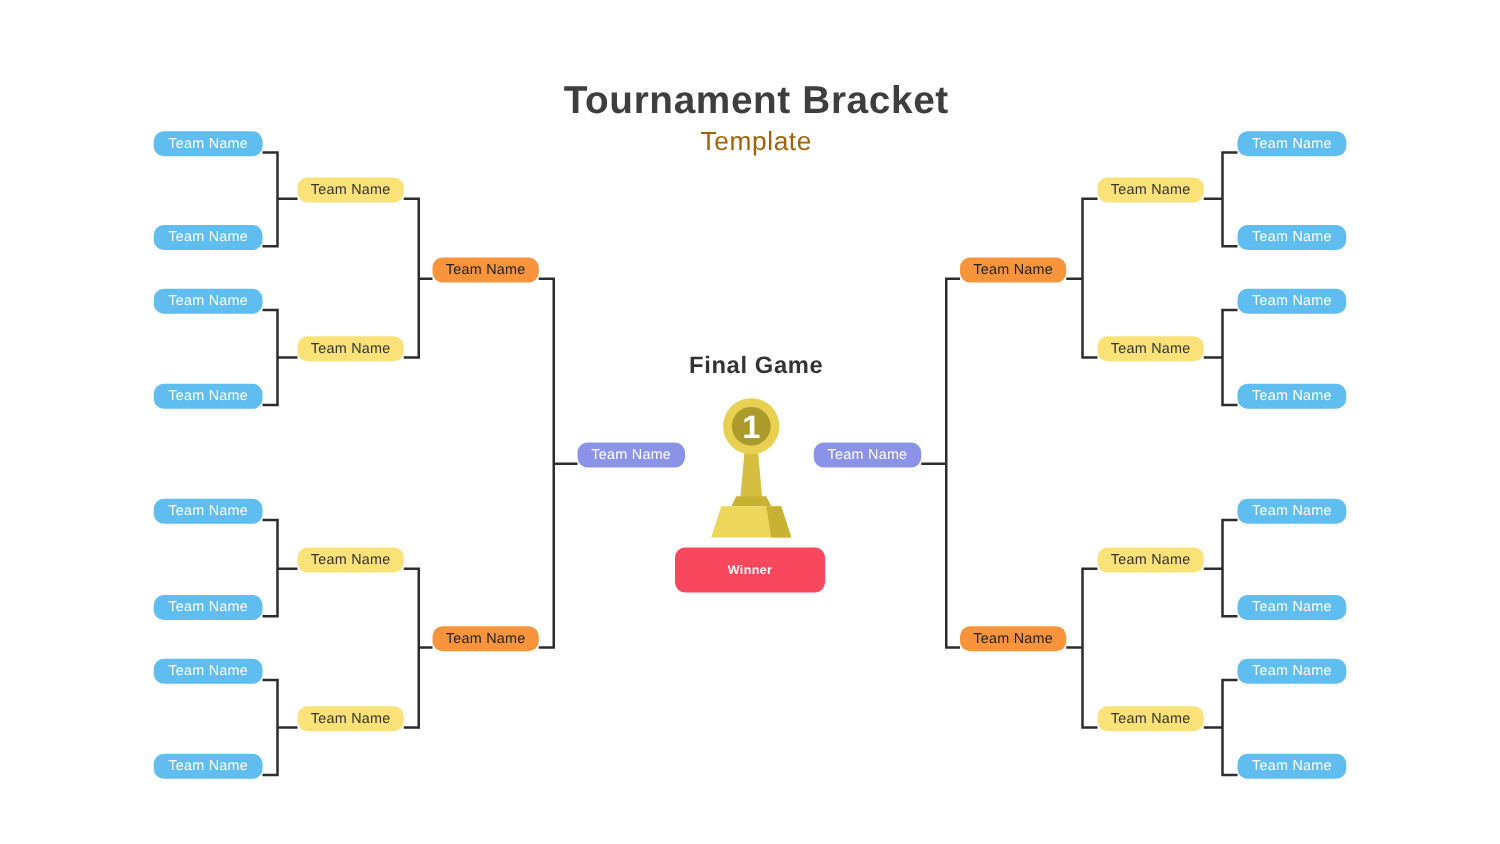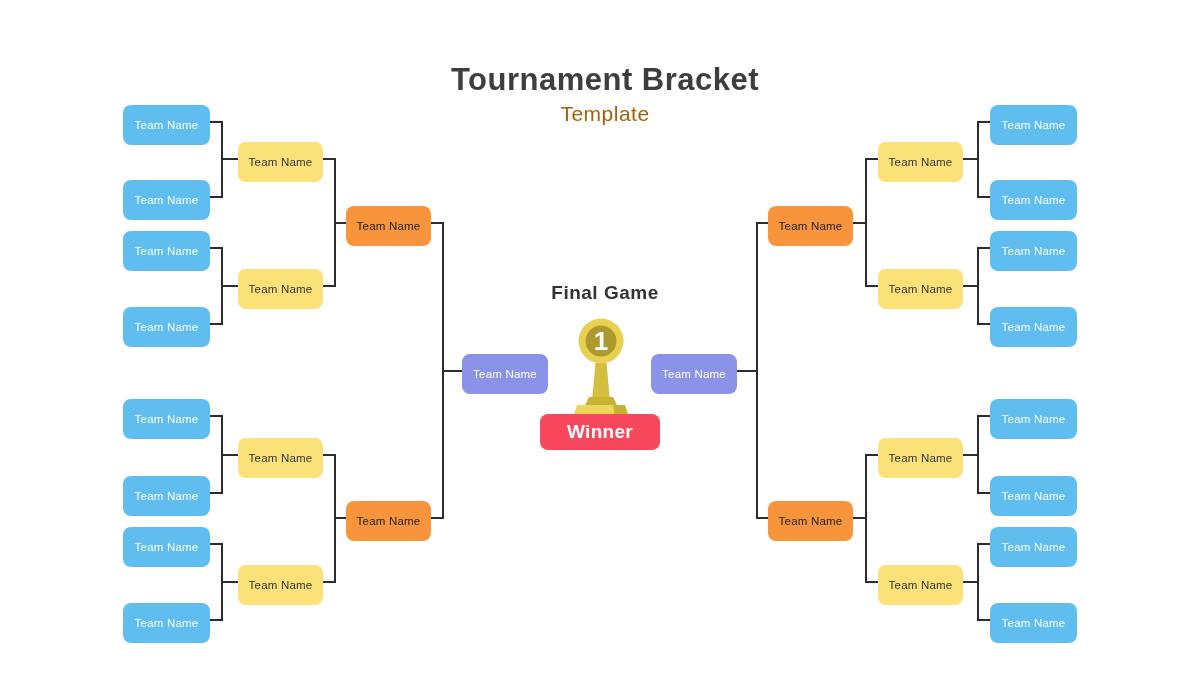--- a/index.html
+++ b/index.html
@@ -6,24 +6,24 @@
   .stage{position:relative;width:1200px;height:675px;background:#fff;overflow:hidden;
          font-family:"Liberation Sans",sans-serif;padding-left:10px;}
   #connectors{position:absolute;left:0;top:0;width:1200px;height:675px;}
   .title{position:absolute;top:62px;left:0;width:100%;text-align:center;
          font-size:31px;font-weight:bold;color:#3e3e3e;letter-spacing:.5px;}
   .subtitle{position:absolute;top:102px;left:0;width:100%;text-align:center;
          font-size:21px;font-weight:400;color:#a16207;letter-spacing:.5px;}
   .final-heading{position:absolute;top:282px;left:0;width:100%;text-align:center;
          font-size:19px;font-weight:bold;color:#333;letter-spacing:.5px;}
   .trophy{position:absolute;left:556px;top:307px;width:90px;height:125px;}
-  .winner{position:absolute;left:540px;top:414px;width:120px;height:36px;border-radius:8px;
+  .winner{position:absolute;left:540px;top:438px;width:120px;height:36px;border-radius:8px;
          display:flex;align-items:center;justify-content:center;color:#fff;
-         font-size:19px;font-weight:bold;letter-spacing:.3px;cursor:pointer;}
-  .tbox{position:absolute;height:40px;border-radius:8px;display:flex;align-items:center;
+         font-size:10px;font-weight:bold;letter-spacing:.3px;cursor:pointer;}
+  .tbox{position:absolute;height:20px;border-radius:8px;display:flex;align-items:center;
          justify-content:center;font-size:11.5px;letter-spacing:.2px;box-sizing:border-box;
          cursor:pointer;}
   .tbox.r1,.tbox.fin{color:#fff;font-weight:400;}
   .tbox.r2{color:#333;font-weight:500;}
   .tbox.r3{color:#222;font-weight:500;}
   .t-num{font-family:"Liberation Sans",sans-serif;font-weight:bold;font-size:26px;fill:#fff;}
 </style>
 </head>
 <body>
 

